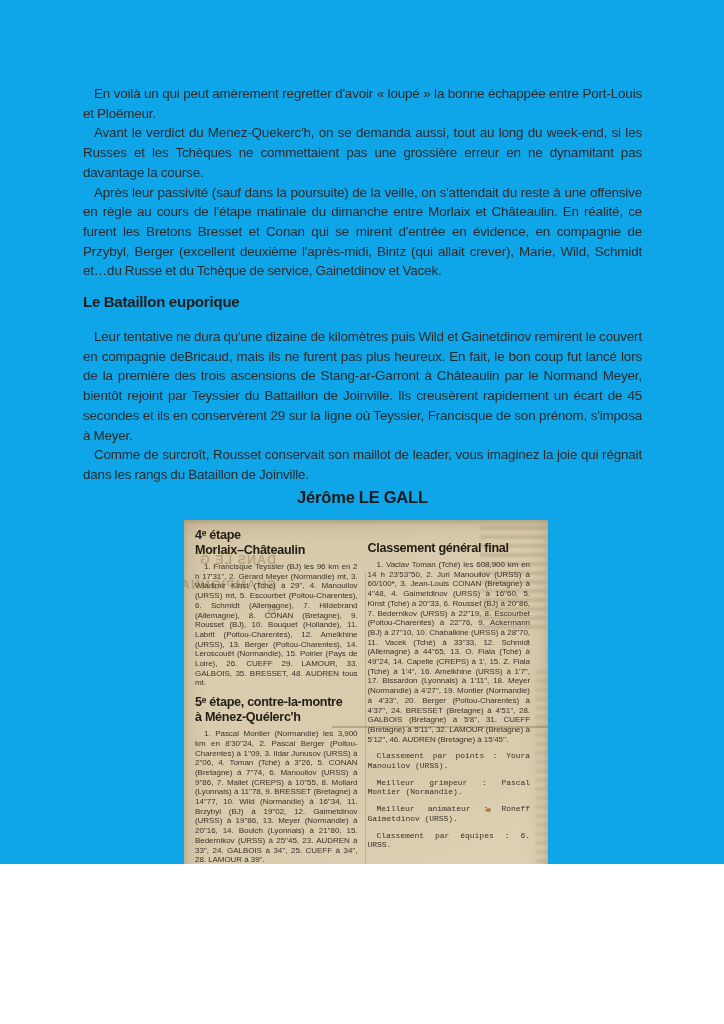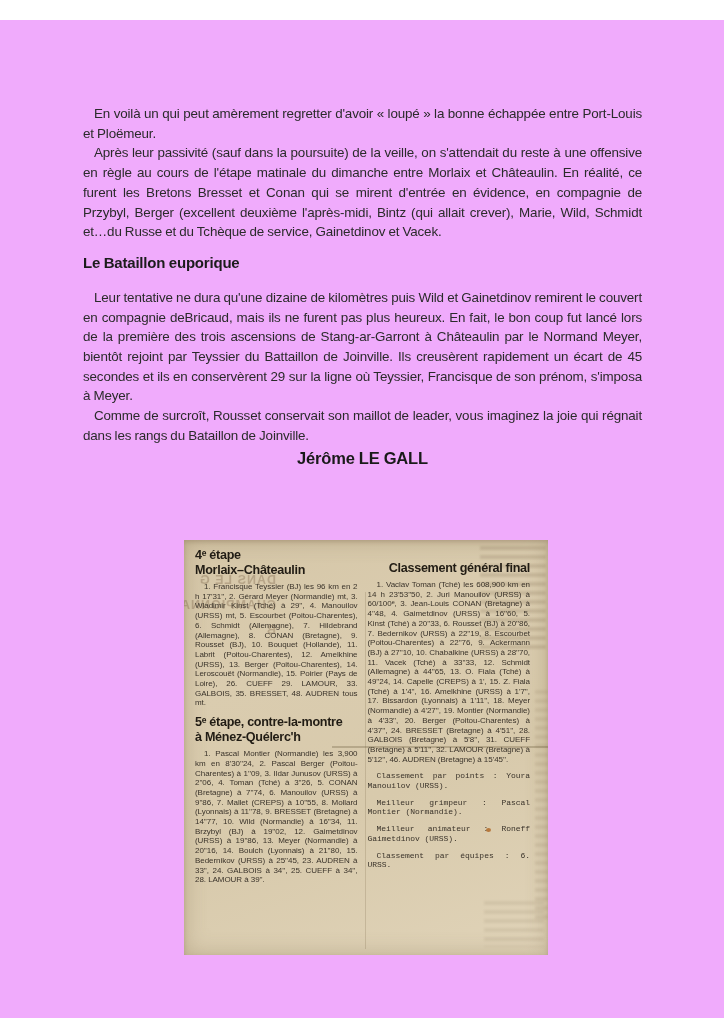--- a/index.html
+++ b/index.html
@@ -1,19 +1,18 @@
 <!DOCTYPE html>
 <html><head>
 <meta charset="utf-8">
 <style>
   html,body{margin:0;padding:0;background:#ffffff;}
   .page{
-    position:relative;width:724px;height:998px;background:#f0abfc;overflow:hidden;
+    position:relative;width:724px;height:864px;background:#0ea5e9;overflow:hidden;
     font-family:"Liberation Sans","DejaVu Sans",sans-serif;
-    margin-top:20px;
   }
   
   .article{
     position:absolute;left:83px;top:84px;width:559px;
     color:#2b2b2b;font-size:13.4px;line-height:19.7px;
     text-align:justify;letter-spacing:-0.15px;word-spacing:-0.4px;
   }
   .article p{margin:0;text-indent:11px;}
   .article h2{
     margin:11px 0 15px;font-size:15px;line-height:20px;color:#1c1c1c;
@@ -37,21 +36,21 @@
   }
   .clip-cols{display:flex;gap:10px;padding:4px 18px 0 11px;position:relative;z-index:2;}
   .col{flex:1;font-size:8px;line-height:9.7px;text-align:justify;
        letter-spacing:-0.05px;color:#3a332a;}
   .col h3{
     margin:4px 0 4px;font-size:12.6px;line-height:15px;color:#211c14;
     white-space:pre-line;text-align:left;letter-spacing:-0.3px;
   }
   .col-left h3.h3-2{margin-top:7px;}
   .col p{margin:0;text-indent:9px;}
-  .col-right h3{margin-top:17px;text-align:right;}
+  .col-right h3{margin-top:17px;}
   .col p.mini{margin-top:7px;font-family:Liberation Mono, monospace;}
   
   .divider{position:absolute;left:181px;top:52px;bottom:6px;width:1px;
            background:rgba(115,95,65,0.22);z-index:1;}
   
   .crease{position:absolute;left:148px;right:0;top:206px;height:2px;
           background:rgba(95,78,48,0.28);filter:blur(0.4px);z-index:3;}
   
   .speck{position:absolute;left:302px;top:288px;width:5px;height:4px;
          background:#b06a28;border-radius:50%;opacity:0.85;z-index:4;}
@@ -70,20 +69,21 @@
   .gs-bot{right:4px;bottom:8px;width:60px;height:46px;opacity:0.30;
     background:repeating-linear-gradient(rgba(118,98,70,0.35) 0 4px,rgba(0,0,0,0) 4px 9px);}
 </style>
 </head>
 <body>
 
 <div class="page">
 
   <section class="article">
     <p>En voilà un qui peut amèrement regretter d'avoir « loupé » la bonne échappée entre Port-Louis et Ploëmeur.</p>
+    <p>Avant le verdict du Menez-Quekerc'h, on se demanda aussi, tout au long du week-end, si les Russes et les Tchèques ne commettaient pas une grossière erreur en ne dynamitant pas davantage la course.</p>
     <p>Après leur passivité (sauf dans la poursuite) de la veille, on s'attendait du reste à une offensive en règle au cours de l'étape matinale du dimanche entre Morlaix et Châteaulin. En réalité, ce furent les Bretons Bresset et Conan qui se mirent d'entrée en évidence, en compagnie de Przybyl, Berger (excellent deuxième l'après-midi, Bintz (qui allait crever), Marie, Wild, Schmidt et…du Russe et du Tchèque de service, Gainetdinov et Vacek.</p>
     <h2>Le Bataillon euporique</h2>
     <p>Leur tentative ne dura qu'une dizaine de kilomètres puis Wild et Gainetdinov remirent le couvert en compagnie deBricaud, mais ils ne furent pas plus heureux. En fait, le bon coup fut lancé lors de la première des trois ascensions de Stang-ar-Garront à Châteaulin par le Normand Meyer, bientôt rejoint par Teyssier du Battaillon de Joinville. Ils creusèrent rapidement un écart de 45 secondes et ils en conservèrent 29 sur la ligne où Teyssier, Francisque de son prénom, s'imposa à Meyer.</p>
     <p>Comme de surcroît, Rousset conservait son maillot de leader, vous imaginez la joie qui régnait dans les rangs du Bataillon de Joinville.</p>
     <p class="signature">Jérôme LE GALL</p>
   </section>
 
   <figure class="clipping">
     <div class="ghost">DANS LE G
 CHAMPIONNATS B</div>

